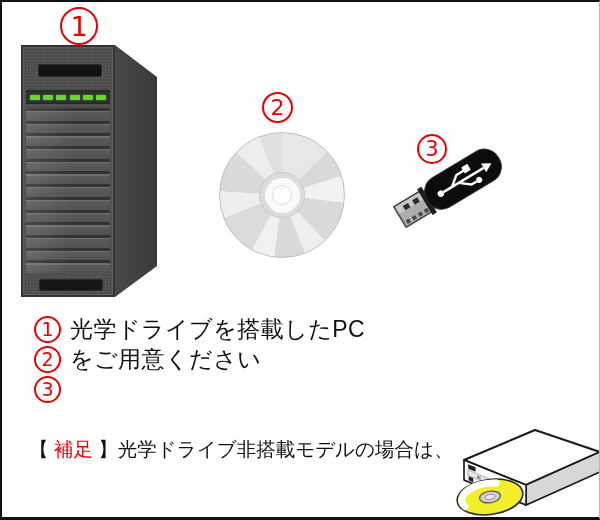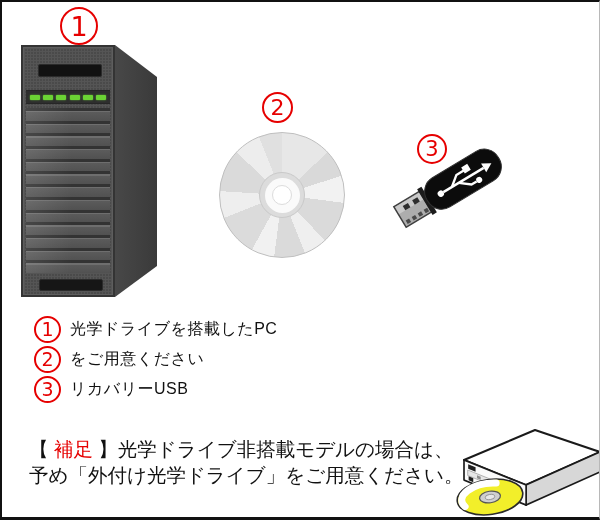--- a/index.html
+++ b/index.html
@@ -82,21 +82,21 @@
 
   
   .legend{position:absolute;left:32px;top:312px;}
   .legend-row{display:flex;align-items:center;height:30px;gap:9px;}
   .cnum{
     width:27px;height:27px;border-radius:50%;border:2.2px solid var(--red);
     color:var(--red);display:inline-flex;align-items:center;justify-content:center;
     font-size:19px;box-sizing:border-box;flex:0 0 auto;
     font-family:"DejaVu Sans",sans-serif;
   }
-  .legend-label{font-size:16px;color:#111;letter-spacing:0.5px;white-space:nowrap;}
+  .legend-label{font-size:23px;color:#111;letter-spacing:0.5px;white-space:nowrap;}
 
   
   .note{position:absolute;left:27px;top:434px;font-size:19.5px;line-height:26px;color:#111;}
   .note .red{color:var(--red);}
   .note div{white-space:nowrap;}
 
   
   #usb-svg{position:absolute;left:389px;top:135px;}
   #drive-svg{position:absolute;left:423px;top:422px;}
 </style>
@@ -165,30 +165,26 @@
     <div class="legend-row">
       <span class="cnum">1</span>
       <span class="legend-label">光学ドライブを搭載したPC</span>
     </div>
     <div class="legend-row">
       <span class="cnum">2</span>
       <span class="legend-label">をご用意ください</span>
     </div>
     <div class="legend-row">
       <span class="cnum">3</span>
-      <span class="legend-label">リカバリーUSB</span>
     </div>
   </div>
 
   <div class="note">
     <div>
       <span>【 </span><span class="red">補足</span><span> 】</span><span>光学ドライブ非搭載モデルの場合は、</span>
-    </div>
-    <div>
-      <span>予め「外付け光学ドライブ」をご用意ください。</span>
     </div>
   </div>
 
   <svg id="drive-svg" width="177" height="98" viewBox="0 0 177 98">
 
     <polygon points="39,36 110,6 175,28 101,61" fill="#ffffff" stroke="#1a1a1a" stroke-width="2" stroke-linejoin="round"></polygon>
     <path d="M43,38 L102,62" stroke="#c4c4c4" stroke-width="1.2"></path>
 
     <g transform="matrix(0.914,-0.408,0,1,101,61)">
       <rect x="0" y="0" width="81" height="20" fill="#d7d7d7" stroke="#1a1a1a" stroke-width="1.8" stroke-linejoin="round"></rect>

